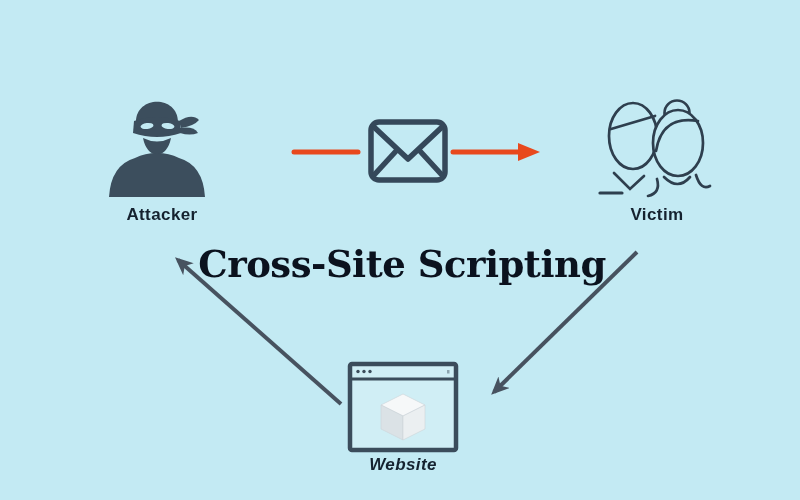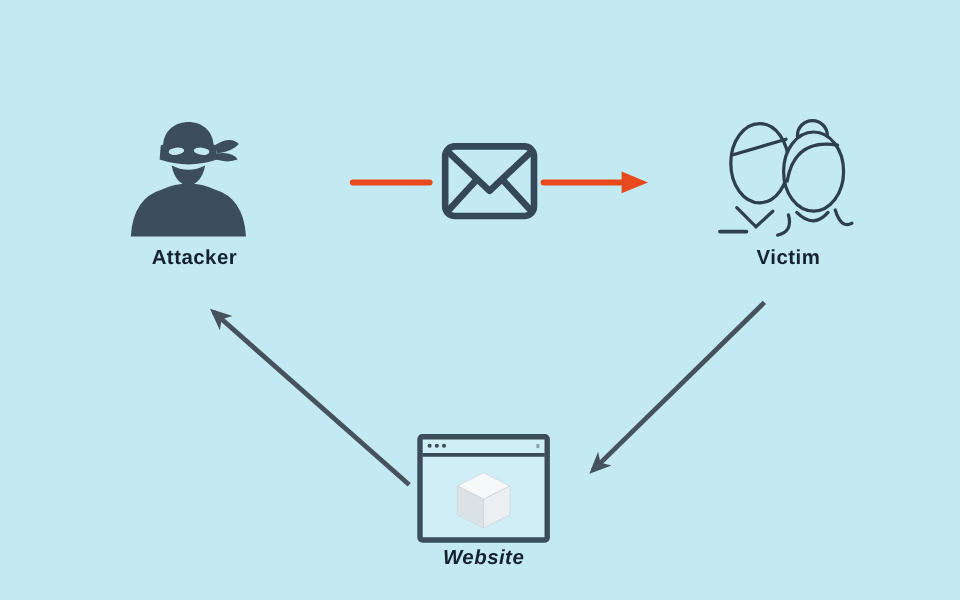--- a/index.html
+++ b/index.html
@@ -105,20 +105,21 @@
       <rect x="99" y="8" width="2.5" height="3.5" fill="#3b4c5b" opacity="0.45"></rect>
 
       <g stroke="#ccd4d9" stroke-width="0.6">
         <polygon points="55,32 77,43 55,54 33,43" fill="#f6f8f9"></polygon>
         <polygon points="33,43 55,54 55,78 33,67" fill="#dbe2e6"></polygon>
         <polygon points="55,54 77,43 77,67 55,78" fill="#ebeff1"></polygon>
       </g>
     </g>
   </svg>
 
+  <div class="diagram-title">Cross-Site Scripting</div>
 
   <div class="node-label label-attacker">Attacker</div>
 
   <div class="node-label label-victim">Victim</div>
 
   <div class="node-label label-website">Website</div>
 
 </div>
 
 </body></html>

